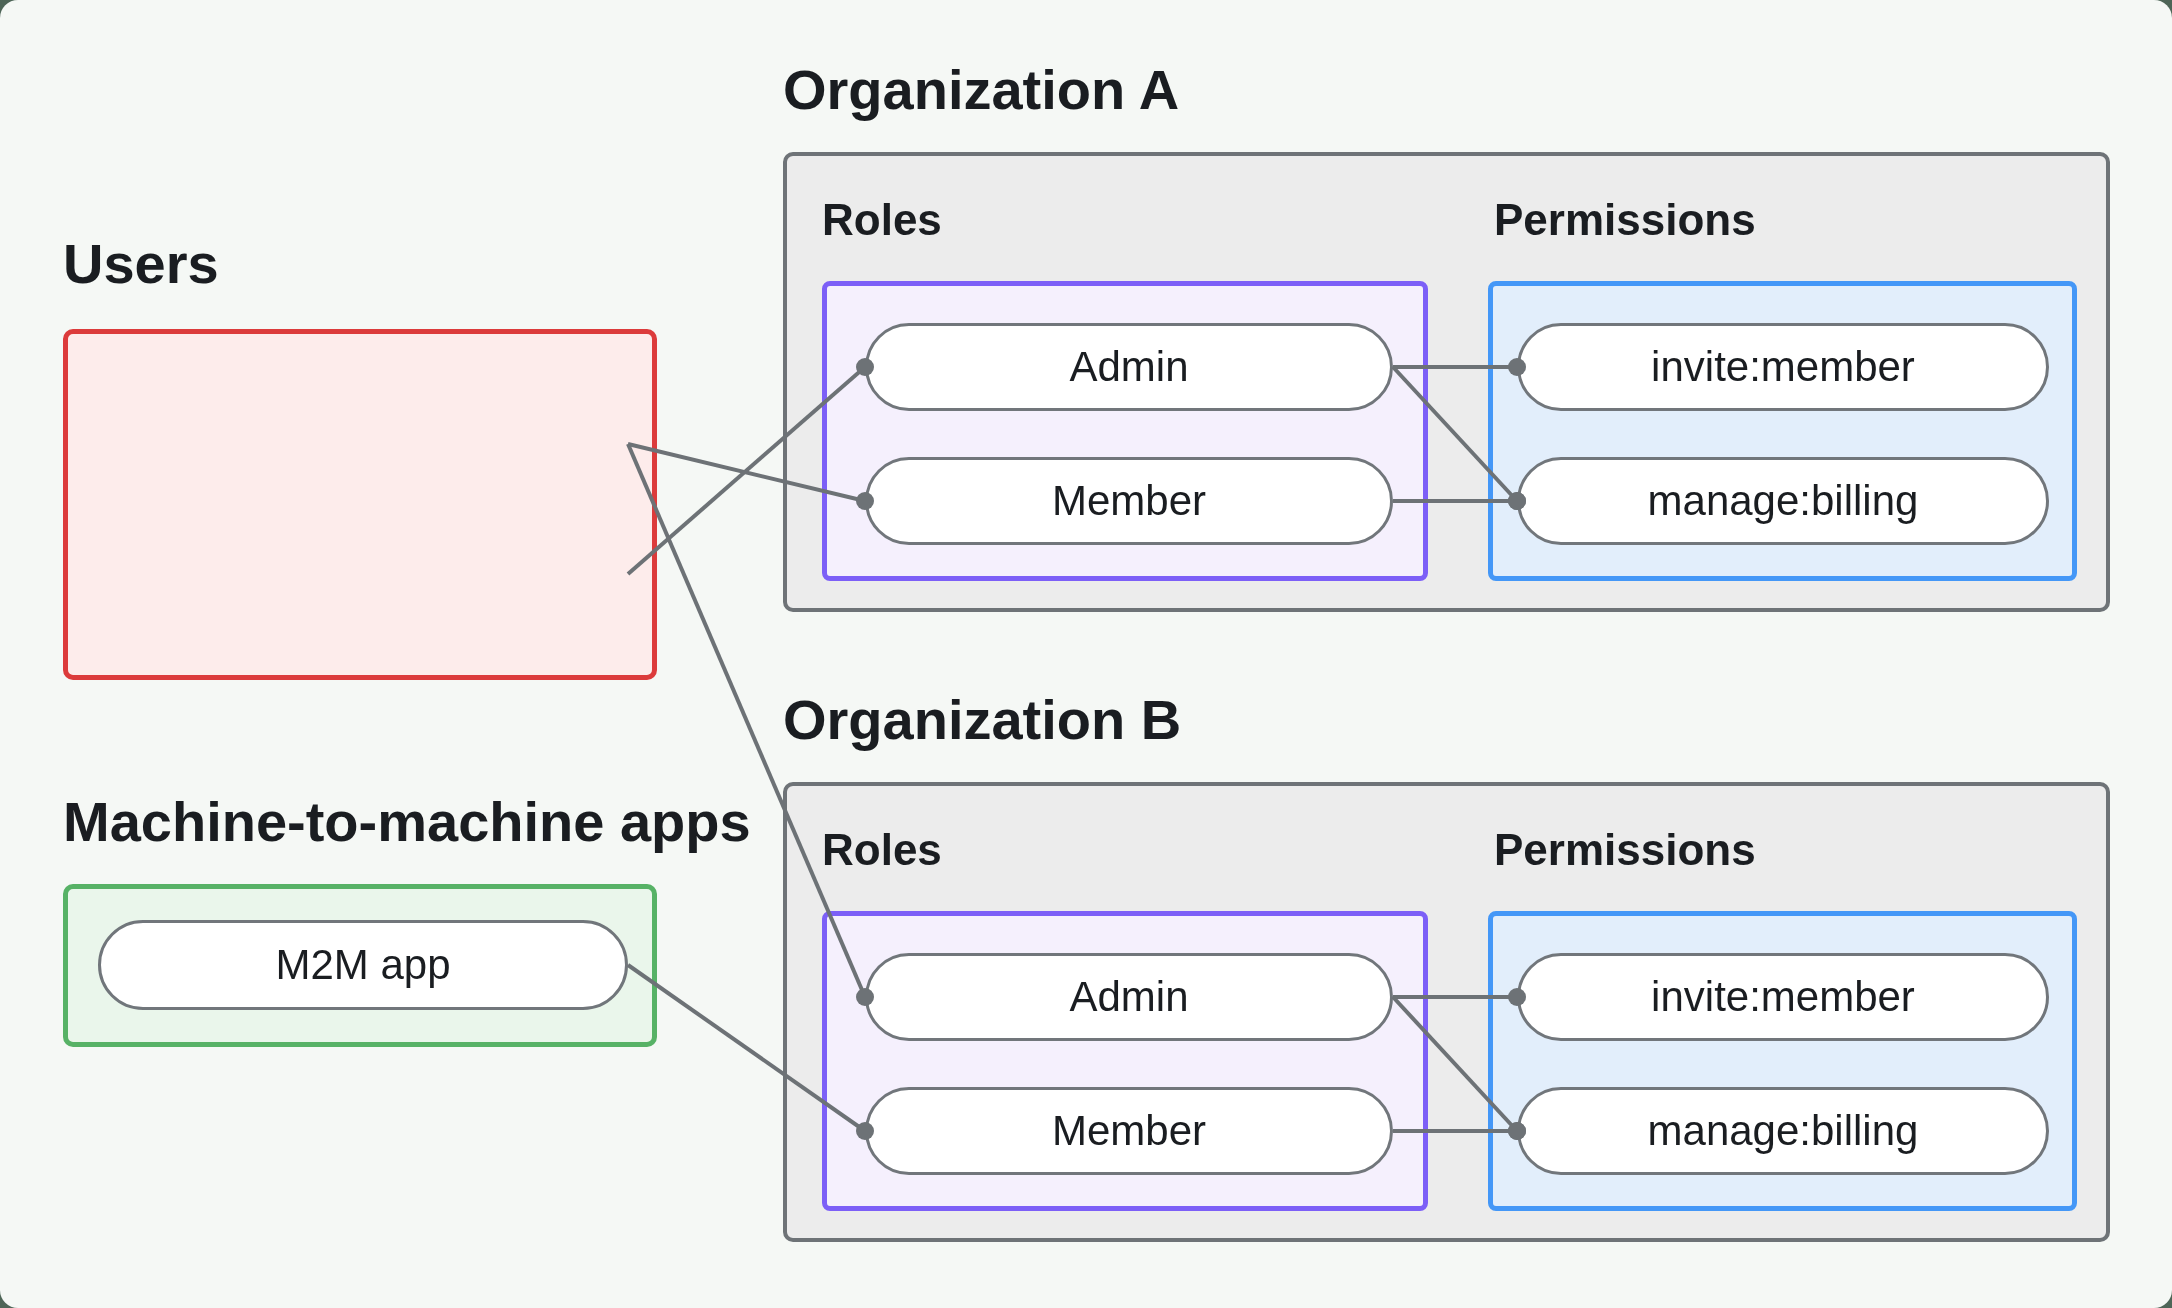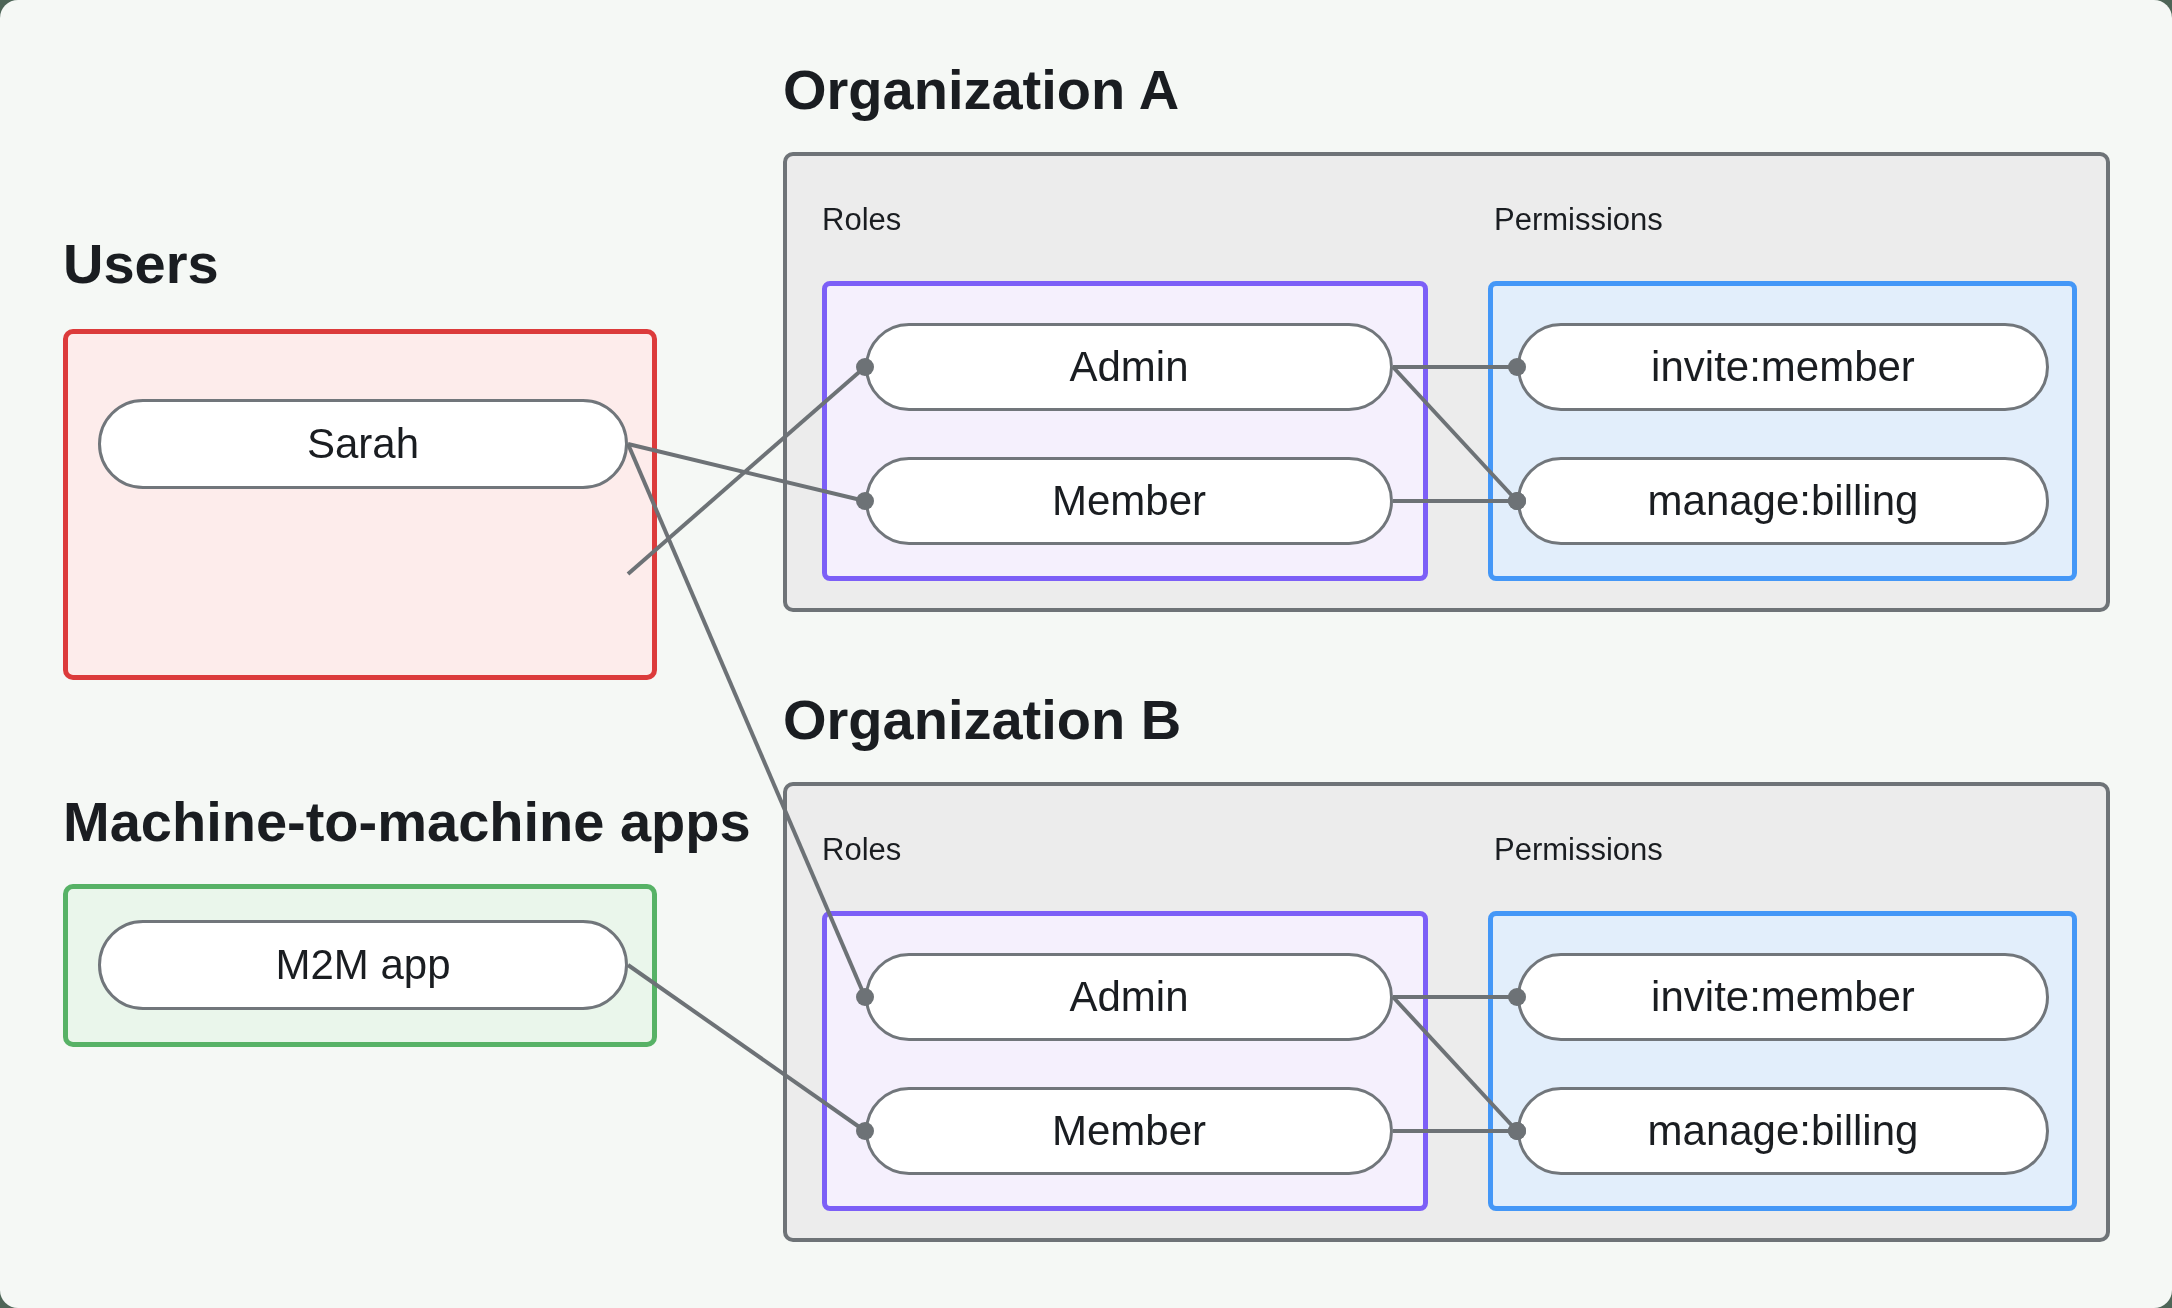--- a/index.html
+++ b/index.html
@@ -49,22 +49,22 @@
     left: 783px; width: 1327px; height: 460px;
     background: var(--org_fill, #ececec);
     border: 4px solid var(--org_border, #6e7377);
     border-radius: 10px;
   }
   .org-a { top: 152px; }
   .org-b { top: 782px; }
 
   .sub-title {
     position: absolute;
-    font-size: 31px;
-    font-weight: 400;
+    font-size: 44px;
+    font-weight: 700;
     line-height: 52px;
     white-space: nowrap;
   }
   .roles-title { left: 35px;  top: 38px; }
   .perms-title { left: 707px; top: 38px; text-align: center; }
 
   .inner-box { position: absolute; top: 125px; height: 300px; border-radius: 8px; }
   .roles-box {
     left: 35px; width: 606px;
     background: var(--roles_fill, #f5f0fd);
@@ -106,23 +106,20 @@
     pointer-events: none;
   }
 </style>
 </head>
 <body>
 
 <div class="stage">
 
   <div class="section-title users-title">Users</div>
   <div class="group-box users-box">
-    <div class="node slot-1">
-      <span>Sarah</span>
-    </div>
   </div>
 
   <div class="section-title m2m-title">Machine-to-machine apps</div>
   <div class="group-box m2m-box">
     <div class="node">
       <span>M2M app</span>
     </div>
   </div>
 
   <div class="section-title org-a-title">Organization A</div>

